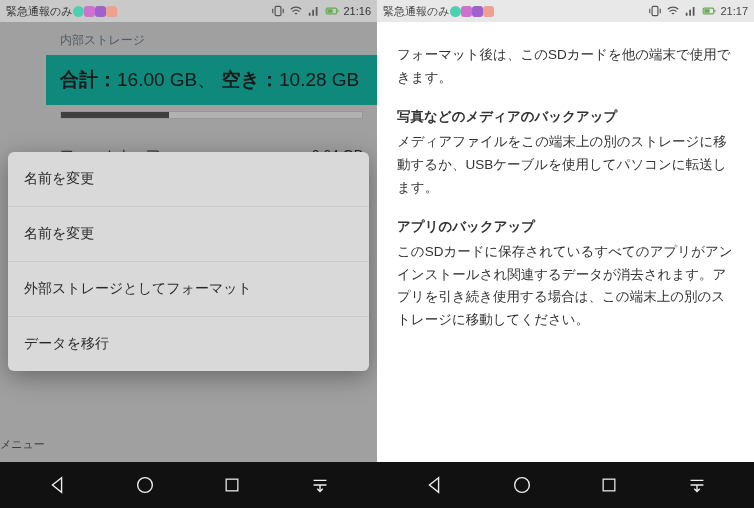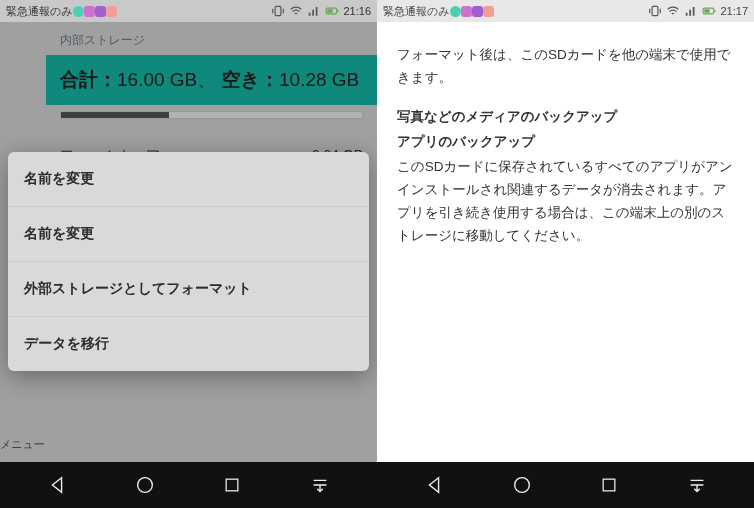--- a/index.html
+++ b/index.html
@@ -104,21 +104,20 @@
     border-radius: 6px;
     box-shadow: 0 6px 24px rgba(0,0,0,0.35);
     overflow: hidden;
     z-index: 10;
   }
   .popup .item {
     padding: 18px 16px;
     font-size: 14px;
     color: #333;
     border-bottom: 1px solid #eee;
-    font-weight: bold;
   }
   .popup .item:last-child { border-bottom: none; }
 
   .overlay {
     position: absolute;
     inset: 0;
     background: rgba(0,0,0,0.12);
     z-index: 5;
   }
 
@@ -249,20 +248,21 @@
           <rect x="2" y="7" width="18" height="10" rx="2" fill="none" stroke="#6a5" stroke-width="2"></rect>
           <rect x="21" y="10" width="2" height="4" fill="#6a5"></rect>
           <rect x="4" y="9" width="9" height="6" fill="#6a5"></rect>
         </svg>
       <span>21:17</span>
     </div>
   </div>
   <div class="content">
     <p>フォーマット後は、このSDカードを他の端末で使用できます。</p>
     <p class="bold">写真などのメディアのバックアップ</p>
+    <p>メディアファイルをこの端末上の別のストレージに移動するか、USBケーブルを使用してパソコンに転送します。</p>
     <p class="bold">アプリのバックアップ</p>
     <p>このSDカードに保存されているすべてのアプリがアンインストールされ関連するデータが消去されます。アプリを引き続き使用する場合は、この端末上の別のストレージに移動してください。</p>
   </div>
   <div class="navbar">
     <div class="nav-btn">
         <svg width="22" height="22" viewBox="0 0 24 24">
           <path d="M17 4 L7 12 L17 20 Z"></path>
         </svg>
       </div>
     <div class="nav-btn">

